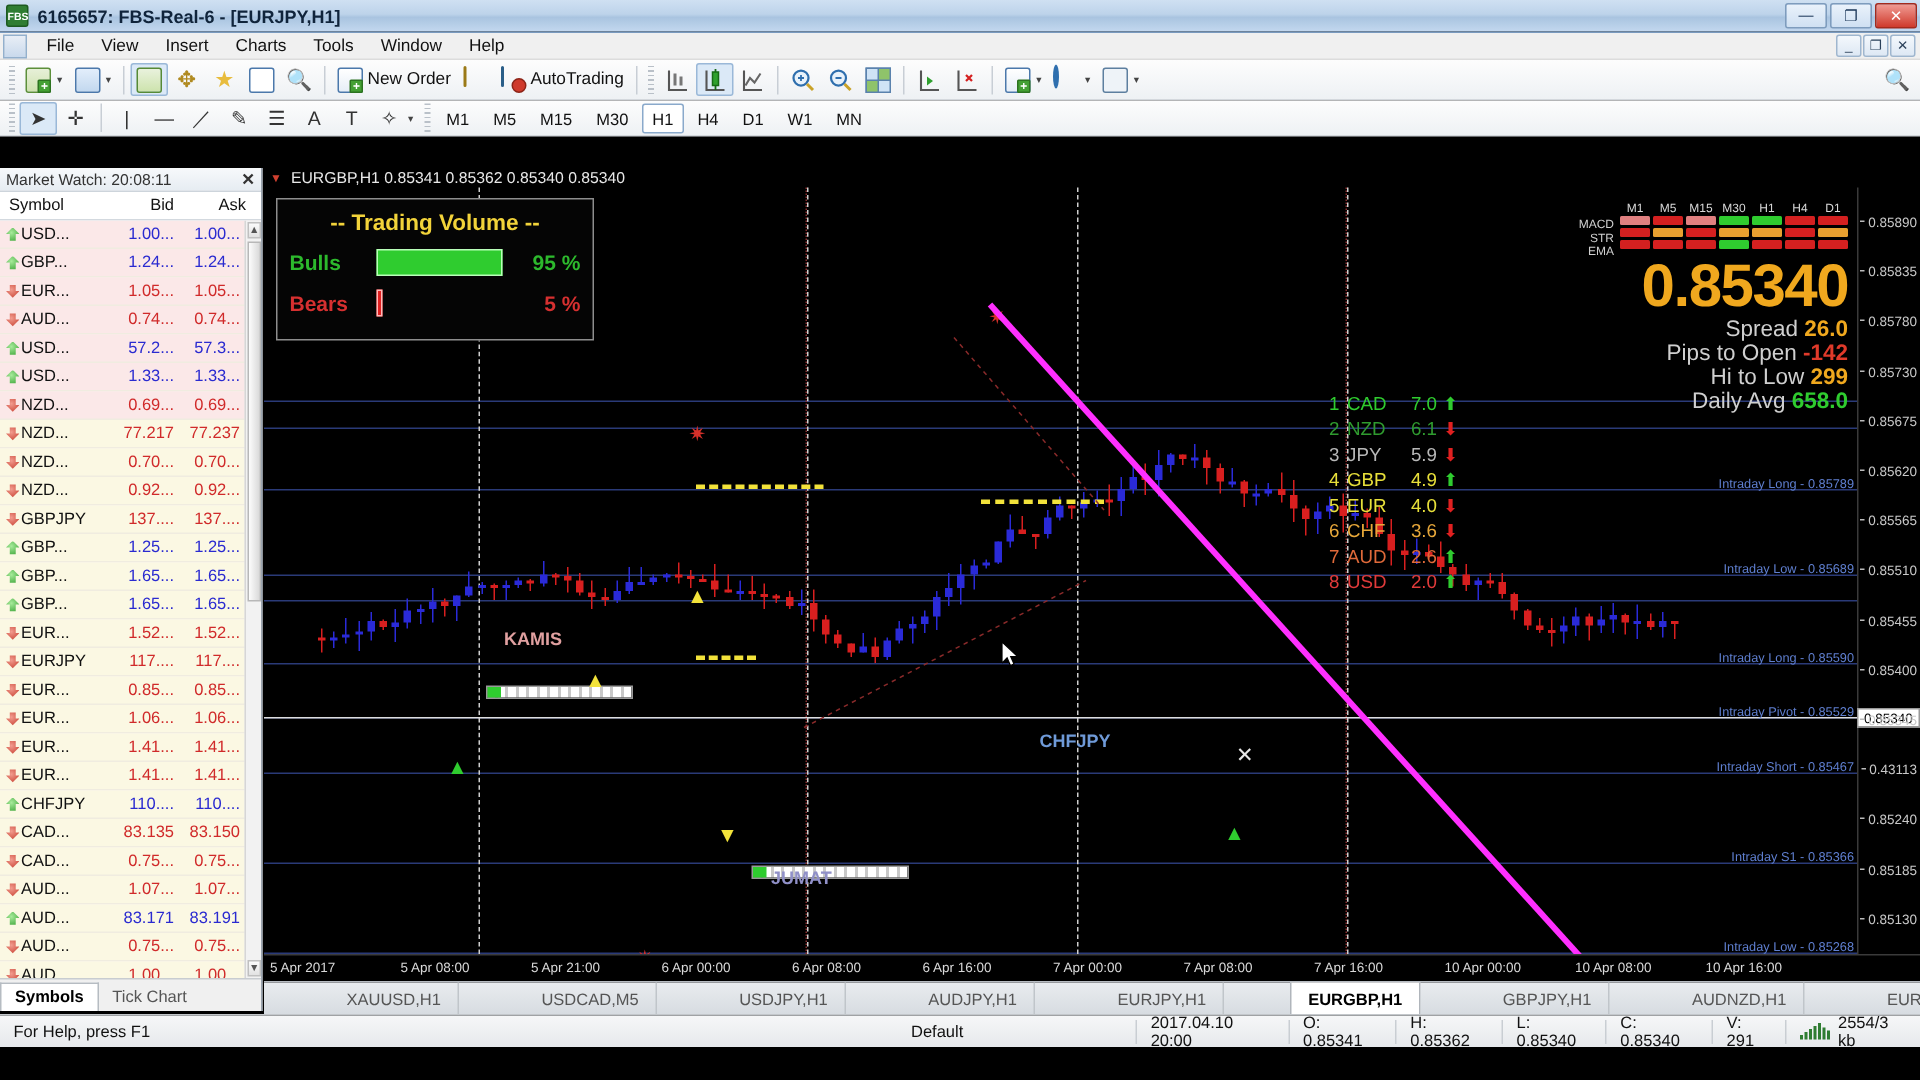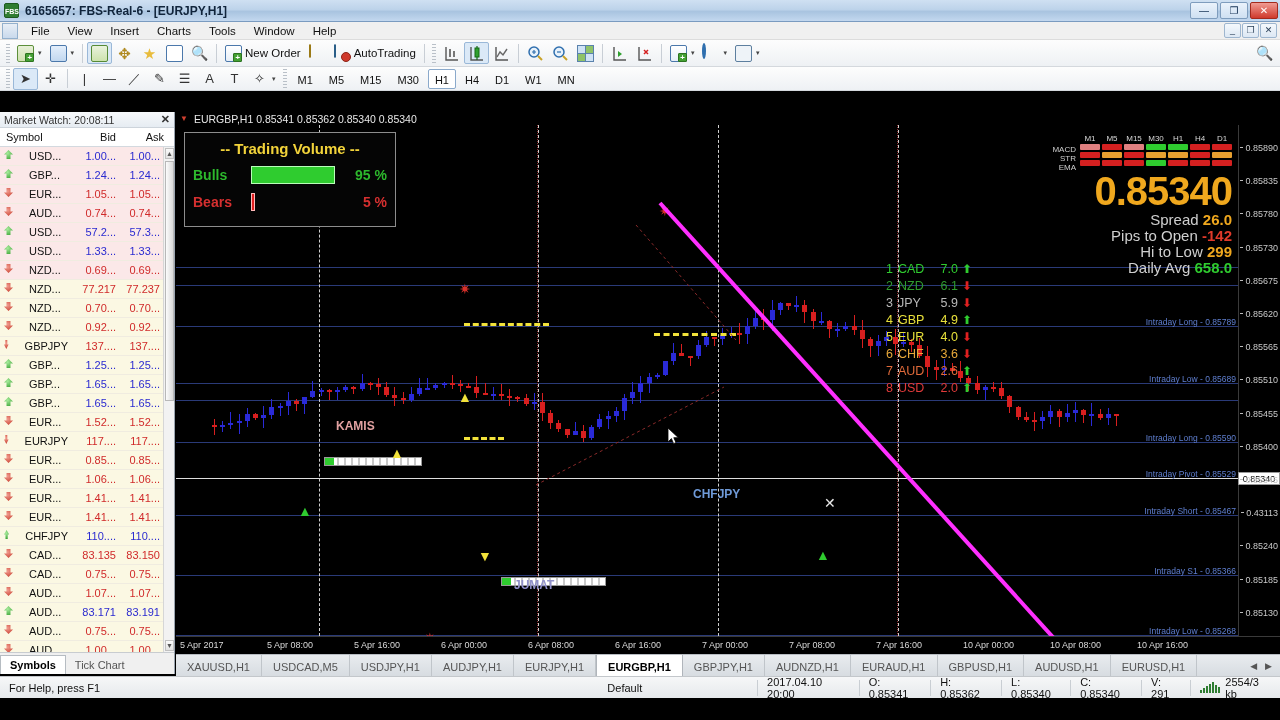--- a/index.html
+++ b/index.html
@@ -123,21 +123,21 @@
   .mw-cols .c-sym { width:68px; padding-left:6px; }
   .mw-cols .c-bid { width:48px; text-align:right; }
   .mw-cols .c-ask { width:48px; text-align:right; }
   .mw-body { flex:1; overflow:hidden; position:relative; }
   .mw-row {
     height:19px; display:flex; align-items:center; font-size:11px;
     border-bottom:1px solid #f0ece0;
   }
   .mw-row.y { background:#fbf8e3; }
   .mw-row.p { background:#fbe8e8; }
-  .mw-row .s { width:68px; padding-left:4px; display:flex; gap:16px; color:#111; }
+  .mw-row .s { width:68px; padding-left:4px; display:flex; align-items:center; gap:1px; color:#111; }
   .mw-row .b { width:48px; text-align:right; }
   .mw-row .a { width:48px; text-align:right; padding-right:4px; }
   .arrow-up, .arrow-dn { width:9px; height:9px; display:inline-block; }
   .arrow-up { background:radial-gradient(circle at 40% 35%,#a7eb9b,#2f9b2a); clip-path:polygon(50% 0,100% 50%,72% 50%,72% 100%,28% 100%,28% 50%,0 50%); }
   .arrow-dn { background:radial-gradient(circle at 40% 35%,#f29c8f,#c03020); clip-path:polygon(28% 0,72% 0,72% 50%,100% 50%,50% 100%,0 50%,28% 50%); }
   .up-val { color:#2a2ad0; }
   .dn-val { color:#d02a2a; }
   .mw-scroll {
     position:absolute; right:0; top:0; width:11px; height:100%;
     background:#f2f2f2; border-left:1px solid #d6d6d6;
@@ -245,21 +245,21 @@
   .mk { position:absolute; z-index:13; font-size:14px; }
 
   
   .chart-tabs {
     position:absolute; left:176px; top:654px; width:1104px; height:22px;
     background:linear-gradient(to bottom,#e9ecef,#d7dce1);
     border-top:1px solid #b7bcc2; display:flex; align-items:stretch;
   }
   .ctab {
     font-size:11px; color:#555; padding:3px 11px 0 11px;
-    display:flex; align-items:center; border-right:1px solid #c0c5ca;
+    display:flex; align-items:center; border-right:1px solid #c0c5ca;margin-left:44px;
   }
   .ctab.active { background:#fff; color:#000; font-weight:bold; border:1px solid #b0b5bb; border-bottom:none; border-top:none; }
   .ctab-nav { margin-left:auto; display:flex; align-items:center; gap:8px; padding-right:8px; font-size:9px; color:#555; }
 
   
   .statusbar {
     position:absolute; left:0; top:676px; width:1280px; height:22px;
     background:linear-gradient(to bottom,#f6f7f8,#e6e9ec);
     border-top:1px solid #c3c7cb; display:flex; align-items:center;
     font-size:11px; color:#111;
@@ -1148,21 +1148,21 @@
           <span class="cs-name">USD</span>
           <span class="cs-val">2.0</span>
           <span class="cs-arr" style="color:#2fcc2f">⬆</span>
         </div>
       </div>
     </div>
 
   <div class="time-axis" id="time-axis">
       <div class="ta-tick" style="left: 4px;">5 Apr 2017</div>
       <div class="ta-tick" style="left: 91px;">5 Apr 08:00</div>
-      <div class="ta-tick" style="left: 178px;">5 Apr 16:00</div>
+      <div class="ta-tick" style="left: 178px;">5 Apr 21:00</div>
       <div class="ta-tick" style="left: 265px;">6 Apr 00:00</div>
       <div class="ta-tick" style="left: 352px;">6 Apr 08:00</div>
       <div class="ta-tick" style="left: 439px;">6 Apr 16:00</div>
       <div class="ta-tick" style="left: 526px;">7 Apr 00:00</div>
       <div class="ta-tick" style="left: 613px;">7 Apr 08:00</div>
       <div class="ta-tick" style="left: 700px;">7 Apr 16:00</div>
       <div class="ta-tick" style="left: 787px;">10 Apr 00:00</div>
       <div class="ta-tick" style="left: 874px;">10 Apr 08:00</div>
       <div class="ta-tick" style="left: 961px;">10 Apr 16:00</div>
     </div>

